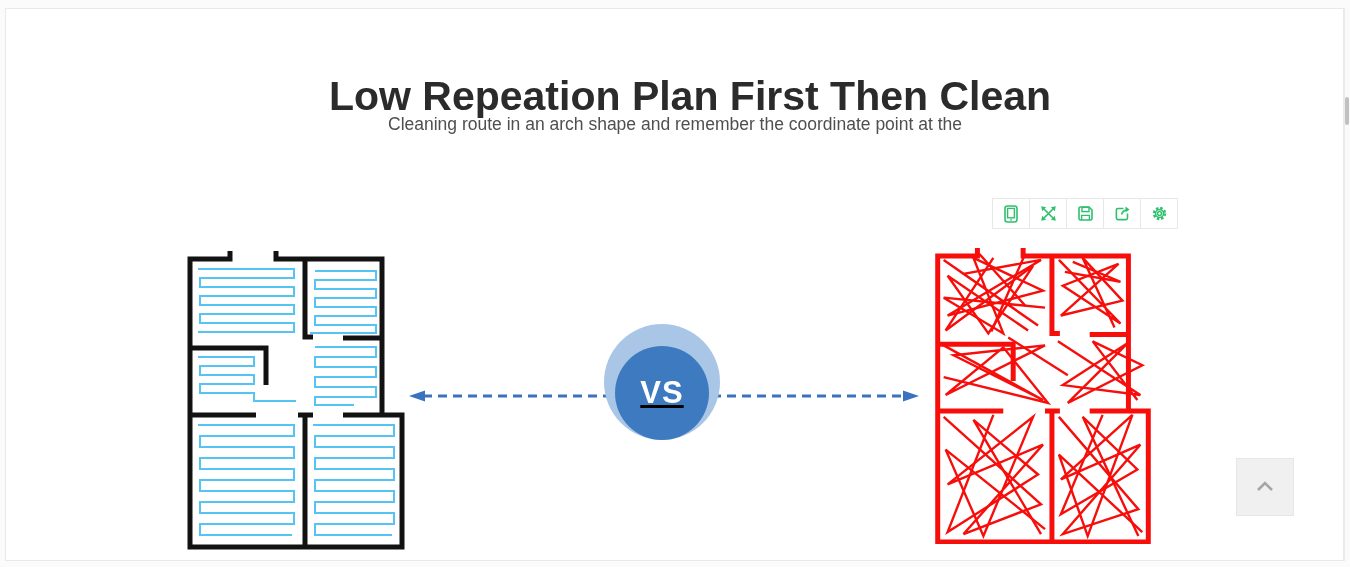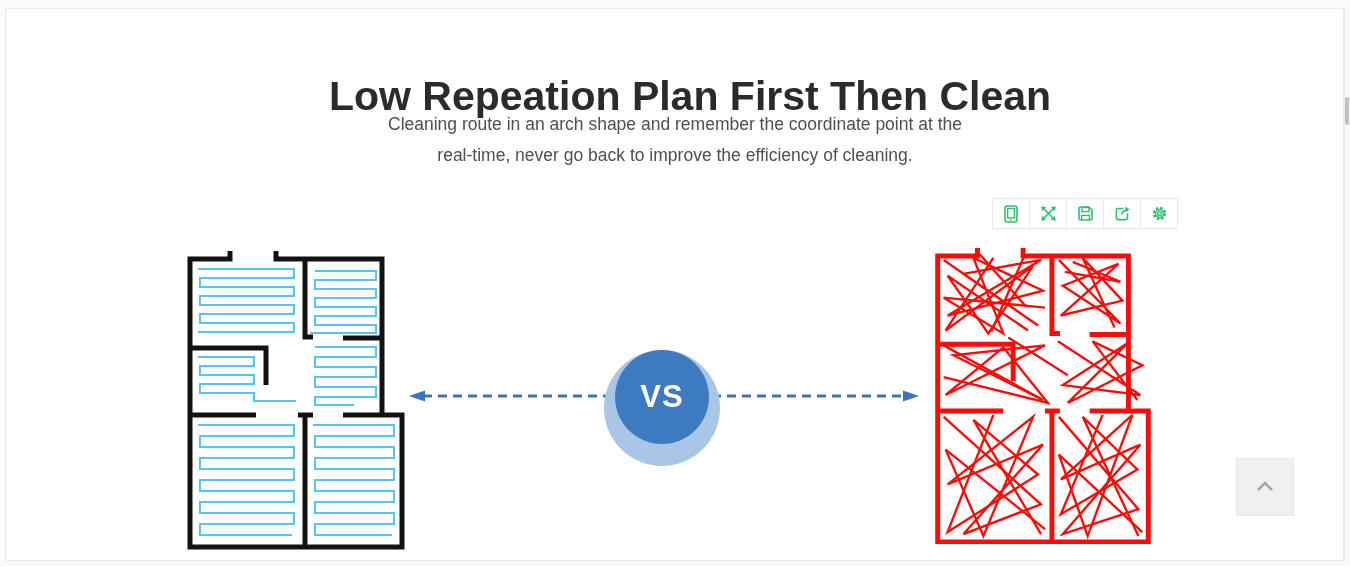--- a/index.html
+++ b/index.html
@@ -48,23 +48,24 @@
   .plan{position:absolute;}
   .plan-left{left:186px;top:246px;}
   .plan-right{left:933px;top:246px;}
   .plan-left .walls{stroke:var(--wall-black,#121212);}
   .plan-right .walls{stroke:var(--route-red,#f70d0a);}
   .serp{stroke:var(--path-blue,#55c4f2);stroke-width:2;fill:none;}
   .rand{stroke:var(--route-red,#f70d0a);stroke-width:2.4;fill:none;}
   .walls{fill:none;stroke-width:5;}
   
   .vs-outer{
-    position:absolute;left:604px;top:350px;width:116px;height:116px;border-radius:50%;
-    background:var(--vs-ring,#a9c6e6);display:flex;align-items:flex-start;justify-content:center;
+    position:absolute;left:604px;top:324px;width:116px;height:116px;border-radius:50%;
+    background:var(--vs-ring,#a9c6e6);display:flex;align-items:flex-end;justify-content:center;
     z-index:3;
+    text-decoration:underline;
   }
   .vs-inner{
     width:94px;height:94px;border-radius:50%;background:var(--vs-inner,#3e7abf);
     display:flex;align-items:center;justify-content:center;
     color:#ffffff;font-size:31px;font-weight:bold;letter-spacing:1px;
   }
   .arrows{position:absolute;left:405px;top:388px;z-index:1;}
   .arrows line{stroke:var(--arrow-blue,#3a72c0);stroke-width:3;stroke-dasharray:9 6;}
   .arrows polygon{fill:var(--arrow-blue,#3a72c0);}
   
@@ -89,21 +90,20 @@
                           M119 166 V298
                           M157 166 H216"></path>
   </defs>
 </svg>
 
 <div class="page-card"></div>
 
 <h1 class="title">Low Repeation Plan First Then Clean</h1>
 <p class="subtitle">
   <span>Cleaning route in an arch shape and remember the coordinate point at the</span><br>
-  <span>real-time, never go back to improve the efficiency of cleaning.</span>
 </p>
 
 <div class="toolbar">
   <div class="tbtn">
     <span>
       <svg width="16" height="18" viewBox="0 0 16 18">
         <rect x="2" y="1" width="12" height="16" rx="2.5" fill="none" stroke="currentColor" stroke-width="1.6"></rect>
         <rect x="4.6" y="3.4" width="6.8" height="9.4" fill="none" stroke="currentColor" stroke-width="1.4"></rect>
         <circle cx="8" cy="14.8" r="0.9" fill="currentColor"></circle>
       </svg>

